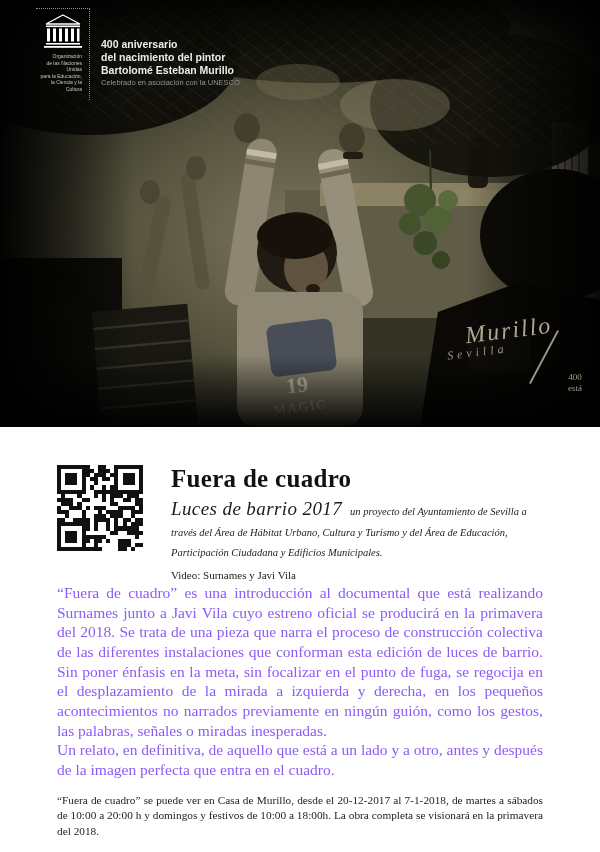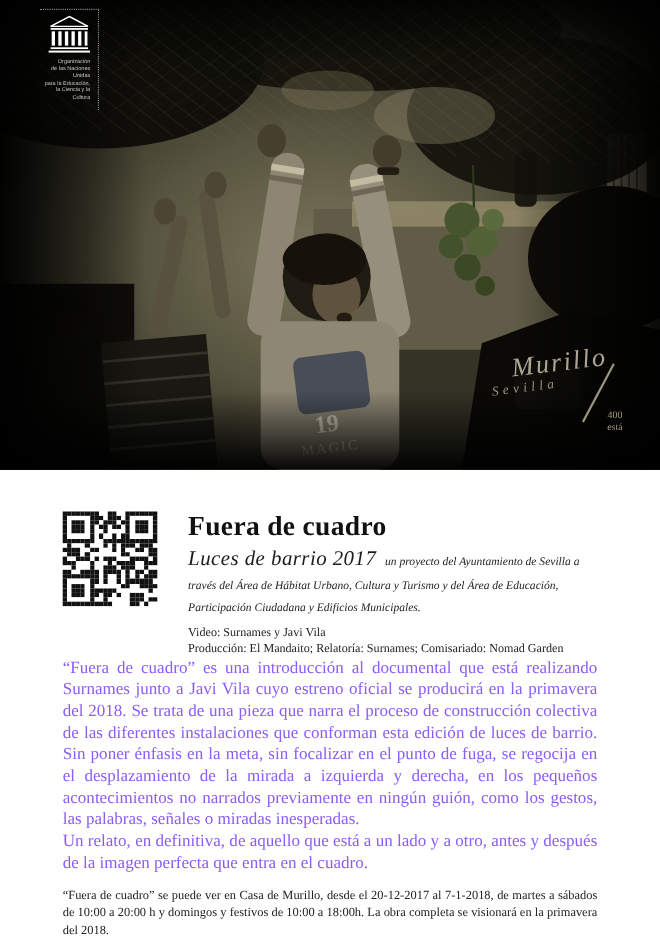--- a/index.html
+++ b/index.html
@@ -22,21 +22,21 @@
 
   
   .sig{position:absolute;right:14px;bottom:26px;width:172px;height:86px;
     font-style:italic;color:#c9c2ac}
   .sig-name{position:absolute;top:2px;right:34px;font-size:24px;letter-spacing:2px;
     transform:rotate(-7deg);opacity:.85}
   .sig-place{position:absolute;top:30px;right:78px;font-size:12px;letter-spacing:4px;
     transform:rotate(-7deg);color:#b5ad96;opacity:.85}
   .sig-slash{position:absolute;right:42px;top:12px;width:1.5px;height:60px;
     background:#cfc8b2;transform:rotate(28deg);opacity:.75}
-  .sig-years{position:absolute;right:20px;bottom:6px;font-size:9px;line-height:1.3;
+  .sig-years{position:absolute;right:4px;bottom:6px;font-size:9px;line-height:1.3;
     color:#a39b82;text-align:center;font-style:normal;font-family:"Liberation Serif",serif}
 
   
   .content{padding:0 57px}
   .title-row{margin-top:38px;display:flex;gap:28px}
   .qr{width:86px;height:86px;flex:none;display:grid;
     grid-template-columns:repeat(21,1fr);grid-template-rows:repeat(21,1fr)}
   .qm{background:#fff}.qm.on{background:#111}
   .title-col{flex:1;padding-top:1px}
   .page-title{font-size:25px;font-weight:600;letter-spacing:.3px;color:#111;line-height:1.05}
@@ -188,20 +188,26 @@
         <rect x="2" y="29" width="34" height="1.6" fill="#fff"></rect>
         <rect x="0" y="32" width="38" height="1.8" fill="#fff"></rect>
       </svg>
       <div class="u-org">
         <div>Organización</div>
         <div>de las Naciones Unidas</div>
         <div>para la Educación,</div>
         <div>la Ciencia y la Cultura</div>
       </div>
     </div>
+    <div class="u-right">
+      <div class="u-title">400 aniversario</div>
+      <div class="u-title">del nacimiento del pintor</div>
+      <div class="u-title">Bartolomé Esteban Murillo</div>
+      <div class="u-sub">Celebrado en asociación con la UNESCO</div>
+    </div>
   </div>
 
   <div class="sig">
     <div class="sig-name">Murillo</div>
     <div class="sig-place">Sevilla</div>
     <div class="sig-slash"></div>
     <div class="sig-years">
       <div>400</div>
       <div>está</div>
     </div>
@@ -654,21 +660,20 @@
         <div class="qm"></div>
       </div>
     <div class="title-col">
       <div class="page-title">Fuera de cuadro</div>
       <p class="subtitle-line">
         <span class="subtitle">Luces de barrio 2017</span>
         <span class="subtitle-desc">un proyecto del Ayuntamiento de Sevilla a través del Área de Hábitat Urbano, Cultura y Turismo y del Área de Educación, Participación Ciudadana y Edificios Municipales.</span>
       </p>
       <div class="credits">
         <div>Video: Surnames y Javi Vila</div>
-        <div>Producción: El Mandaito; Relatoría: Surnames; Comisariado: Nomad Garden</div>
       </div>
     </div>
   </div>
 
   <div class="body-text">
     <p>“Fuera de cuadro” es una introducción al documental que está realizando Surnames junto a Javi Vila  cuyo estreno oficial se producirá en la primavera del 2018. Se trata de una pieza que narra el proceso de construcción colectiva de las diferentes instalaciones que conforman esta edición de luces de barrio.  Sin poner énfasis en la meta, sin focalizar en el punto de fuga, se regocija en el desplazamiento de la mirada a izquierda y derecha, en los pequeños acontecimientos no narrados previamente en ningún guión, como los gestos, las palabras, señales o miradas inesperadas.</p>
     <p>Un relato, en definitiva, de aquello que está a un lado y a otro, antes y después de la imagen perfecta que entra en el cuadro.</p>
   </div>
 
   <p class="note">“Fuera de cuadro” se puede ver en Casa de Murillo, desde el 20-12-2017 al 7-1-2018, de martes a sábados de 10:00 a 20:00 h y domingos y festivos de 10:00 a 18:00h. La obra completa se visionará en la primavera del 2018.</p>

